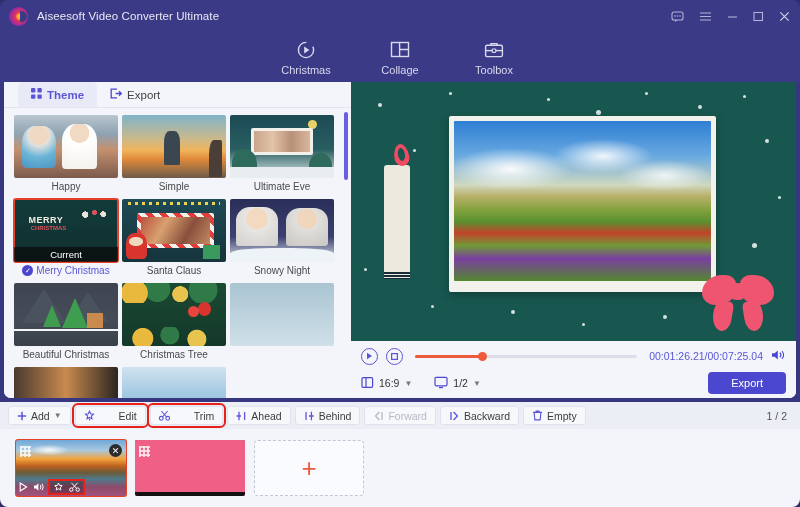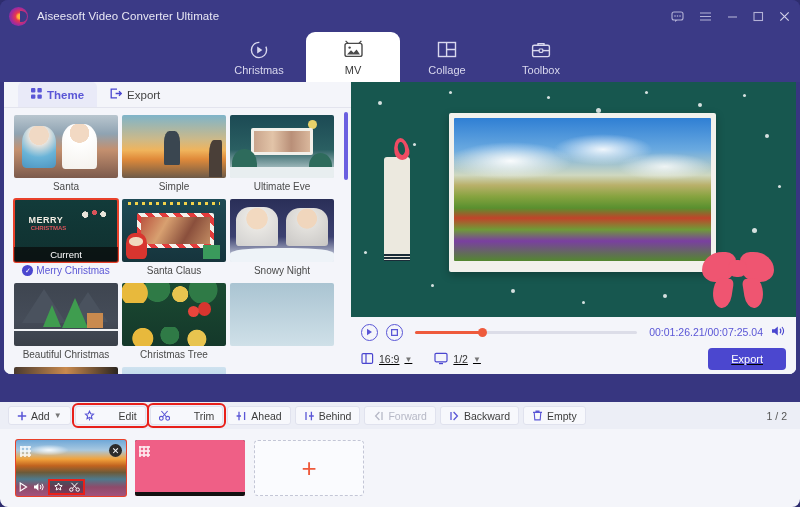--- a/index.html
+++ b/index.html
@@ -176,32 +176,32 @@
   .prow { display: flex; align-items: center; gap: 8px; }
   .circbtn {
     width: 17px; height: 17px; border-radius: 50%; border: 1.4px solid #5a56d6;
     display: flex; align-items: center; justify-content: center; cursor: pointer; flex:none;
   }
   .prog { flex: 1; height: 3px; background: #dcdde8; border-radius: 2px; position: relative; margin: 0 4px; }
   .prog .fill { position: absolute; left:0; top:0; height: 100%; width: 30%; background: #ee5a3c; border-radius: 2px; }
   .prog .knob { position: absolute; left: 30%; top: 50%; width: 9px; height: 9px; margin: -4.5px 0 0 -4px;
     background: #ee5a3c; border-radius: 50%; }
   .time { font-size: 10.5px; color: #5a56d6; white-space: nowrap; }
-  .prow2 { display: flex; gap: 6px; margin-top: 7px; text-decoration: underline; }
+  .prow2 { display: flex; gap: 6px; margin-top: 7px; }
   .selgrp { display: flex; align-items: center; gap: 5px; font-size: 10.5px; color: #333; cursor: pointer; }
   .caret { color: #777; font-size: 8px; }
   .exportbtn {
     margin-left: auto; background: #4b47cf; color: #fff; font-size: 11px;
     padding: 5px 23px; border-radius: 4px; cursor: pointer; border: none;
   }
 
   
   .toolbar {
     height: 27px; background: #eceef6; display: flex; align-items: center;
-    gap: 4px; padding: 0 8px; flex: none; position: relative; margin-top: 24px;
+    gap: 4px; padding: 0 8px; flex: none; position: relative;
   }
   .tbtn {
     display: flex; align-items: center; gap: 4px; height: 19px; padding: 0 8px;
     background: #f7f8fc; border: 1px solid #e0e2ee; border-radius: 3px;
     font-size: 10.5px; color: #3c3c3c; cursor: pointer; white-space: nowrap;
   }
   .tbtn .ti { color: #5a56d6; font-size: 11px; line-height: 1; display:flex; }
   .tbtn.disabled { color: #b6b8c6; justify-content: space-between; }
   .tbtn.disabled .ti { color: #b6b8c6; }
   .tbtn.hl { outline: 2px solid #e8201a; outline-offset: 1px; gap: 24px; }
@@ -300,31 +300,20 @@
 
   <div class="navbar">
     <div class="navtab">
       <span class="nicon">
         <svg width="20" height="20" viewBox="0 0 20 20">
             <circle cx="10" cy="10" r="7.6" fill="none" stroke="#d9d8ee" stroke-width="1.4" stroke-dasharray="36 8"></circle>
             <path d="M8.2 6.6l5.2 3.4-5.2 3.4z" fill="#d9d8ee"></path>
           </svg>
       </span>
       <span>Christmas</span>
-    </div>
-    <div class="navtab active">
-      <span class="nicon">
-        <svg width="21" height="19" viewBox="0 0 21 19">
-            <path d="M5 3.2 L2.6 .9 M16 3.2 L18.4 .9" stroke="#4a4a4a" stroke-width="1.3"></path>
-            <rect x="2" y="3.4" width="17" height="13" rx="2" fill="none" stroke="#4a4a4a" stroke-width="1.4"></rect>
-            <circle cx="6.6" cy="7.6" r="1.2" fill="#4a4a4a"></circle>
-            <path d="M4 14.4l4-4.2 2.6 2.6 3-3.2 3.4 4.8z" fill="#4a4a4a"></path>
-          </svg>
-      </span>
-      <span>MV</span>
     </div>
     <div class="navtab">
       <span class="nicon">
         <svg width="20" height="18" viewBox="0 0 20 18">
             <rect x="1.5" y="1.5" width="17" height="14" fill="none" stroke="#d9d8ee" stroke-width="1.4"></rect>
             <path d="M9.6 1.5v14M9.6 8.5h8.9" stroke="#d9d8ee" stroke-width="1.4"></path>
           </svg>
       </span>
       <span>Collage</span>
     </div>
@@ -368,21 +357,21 @@
       </div>
 
       <div class="themescroll">
         <div class="themegrid">
 
           <div class="thumbcell">
             <div class="thumb" style="background:linear-gradient(180deg,#b9c6cf 0%,#8fa3b2 30%,#c4906f 55%,#7c5a4c 100%);">
               <div style="position:absolute;left:8%;top:18%;width:32%;height:66%;background:radial-gradient(circle at 50% 22%,#f0d9c4 0 26%,#e8e4de 27%,#6ab4d8 60%,#4c94c0 100%);border-radius:40% 40% 12% 12%;"></div>
               <div style="position:absolute;left:46%;top:14%;width:34%;height:72%;background:radial-gradient(circle at 50% 20%,#f2d9c3 0 24%,#fff 25%,#f4f1ec 100%);border-radius:38% 38% 10% 10%;"></div>
             </div>
-            <div class="tlabel">Santa</div>
+            <div class="tlabel">Happy</div>
           </div>
 
           <div class="thumbcell">
             <div class="thumb" style="background:linear-gradient(180deg,#7fb4c9 0%,#cbb98a 38%,#f0b45c 56%,#e08a3a 70%,#6d5a48 100%);">
               <div style="position:absolute;left:40%;top:26%;width:16%;height:54%;background:#3a4650;border-radius:32% 32% 6% 6%;"></div>
               <div style="position:absolute;right:4%;top:40%;width:12%;height:58%;background:#4a3f38;border-radius:40% 10% 0 0;"></div>
             </div>
             <div class="tlabel">Simple</div>
           </div>
 

